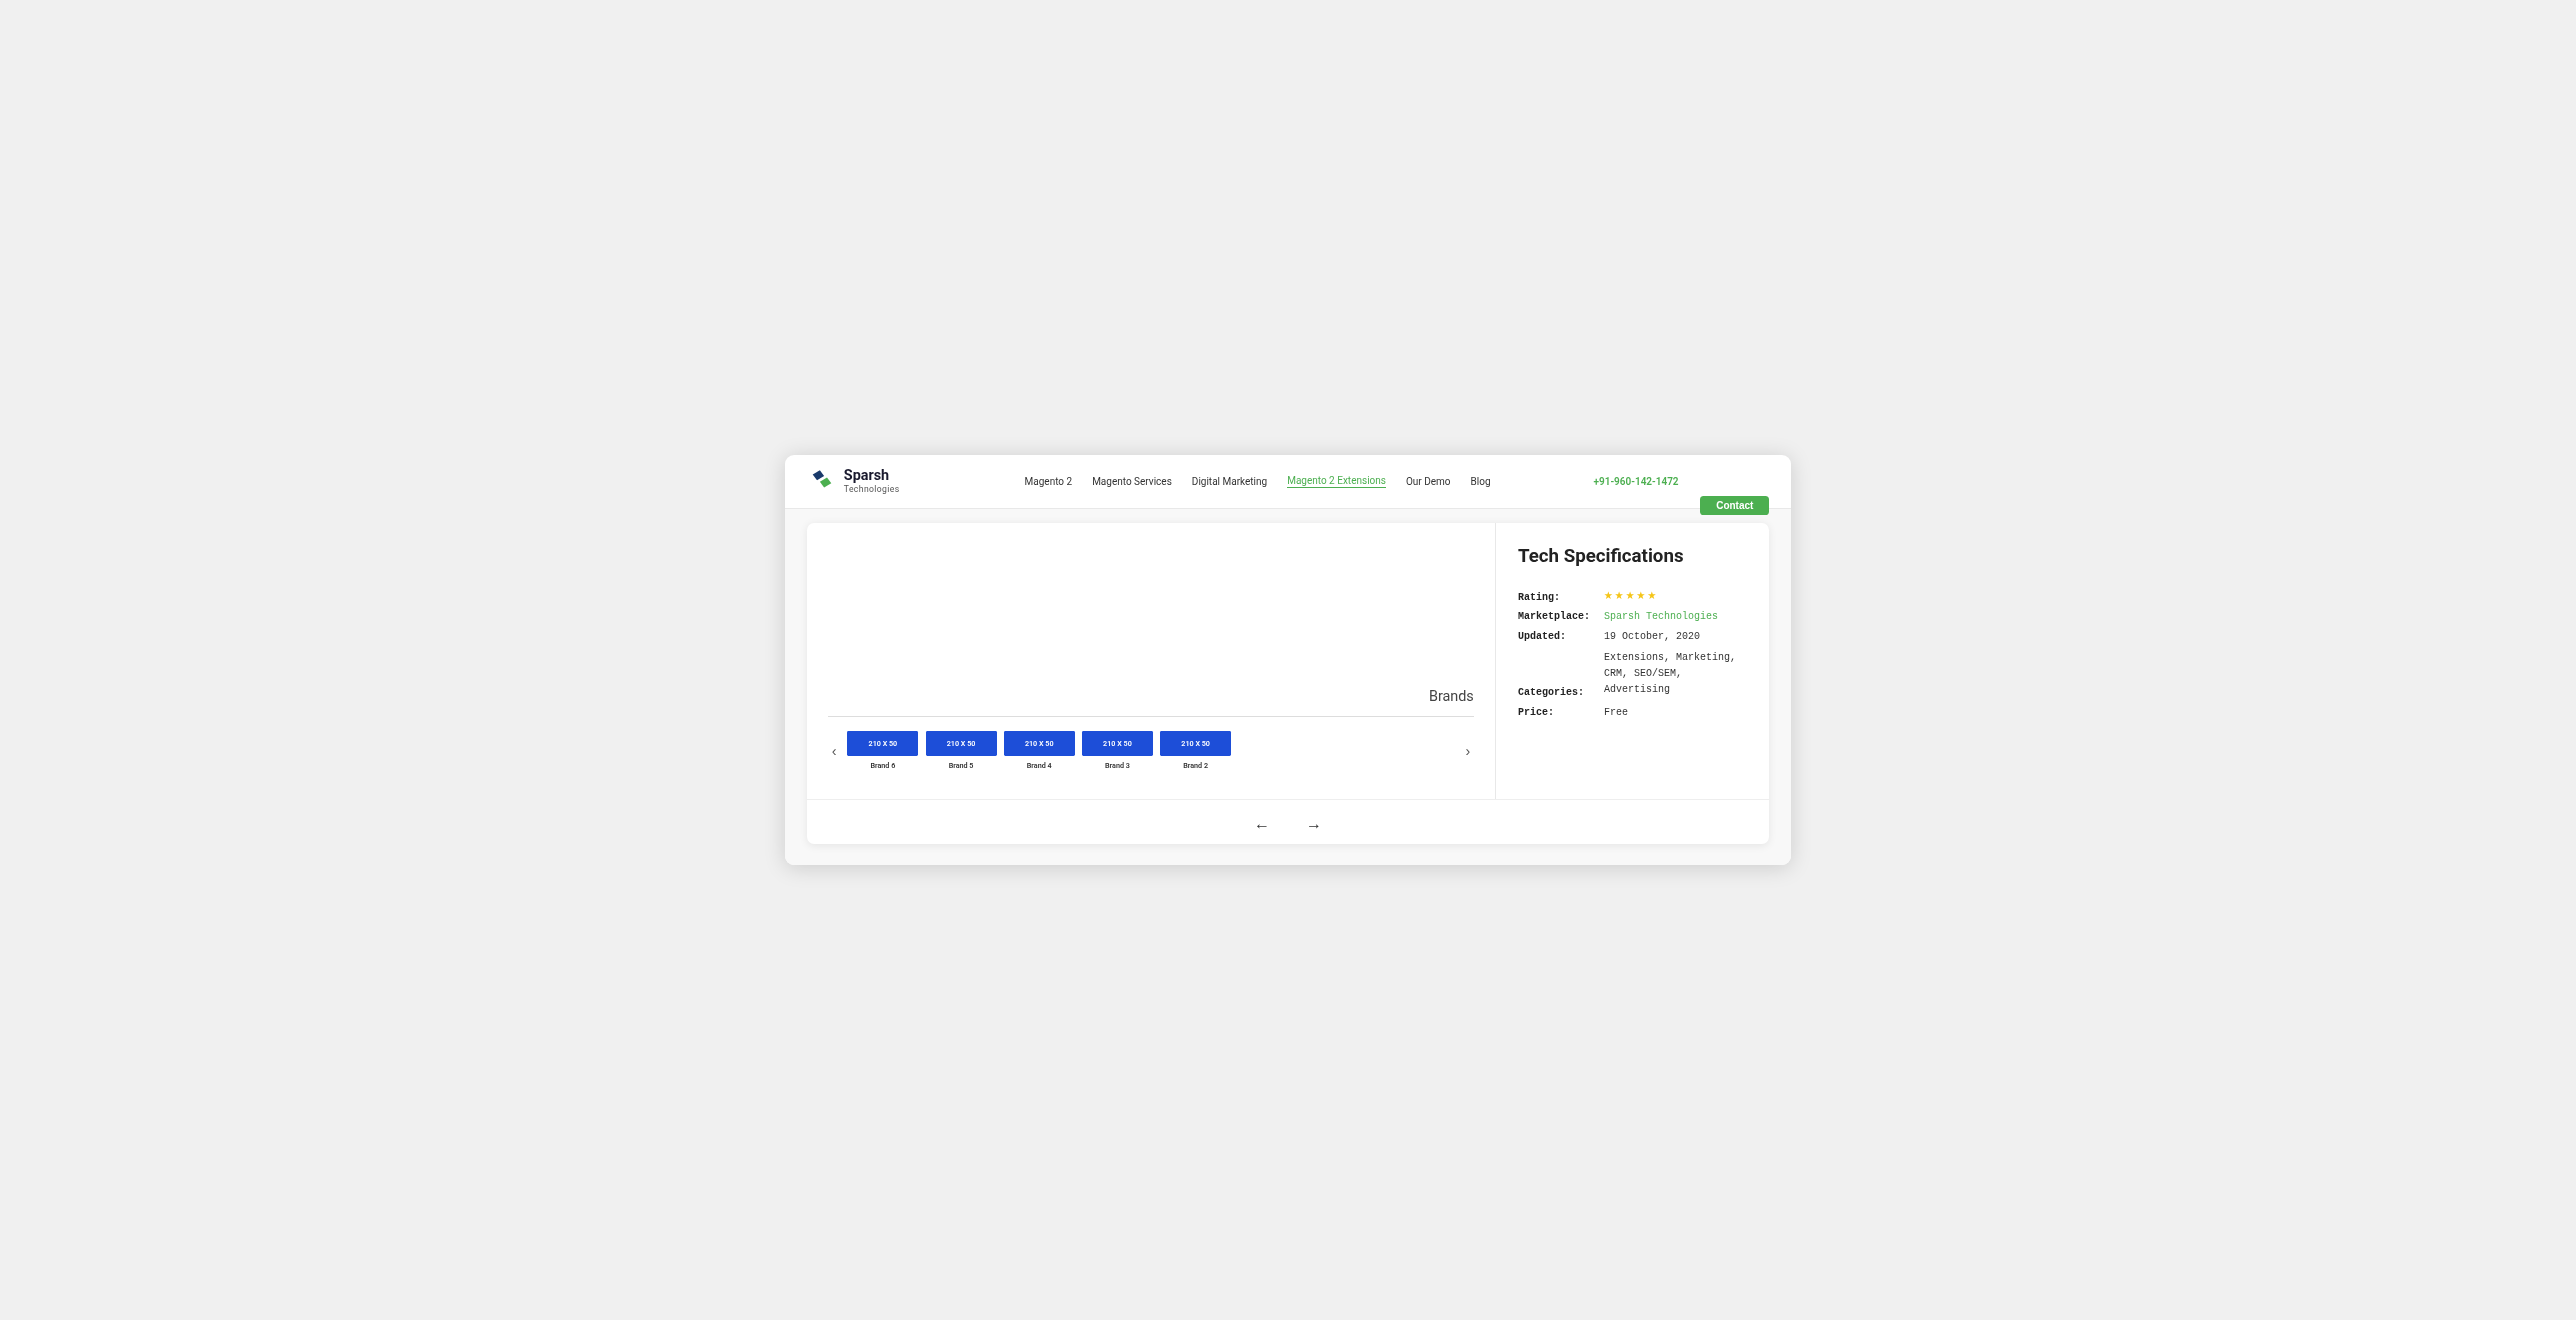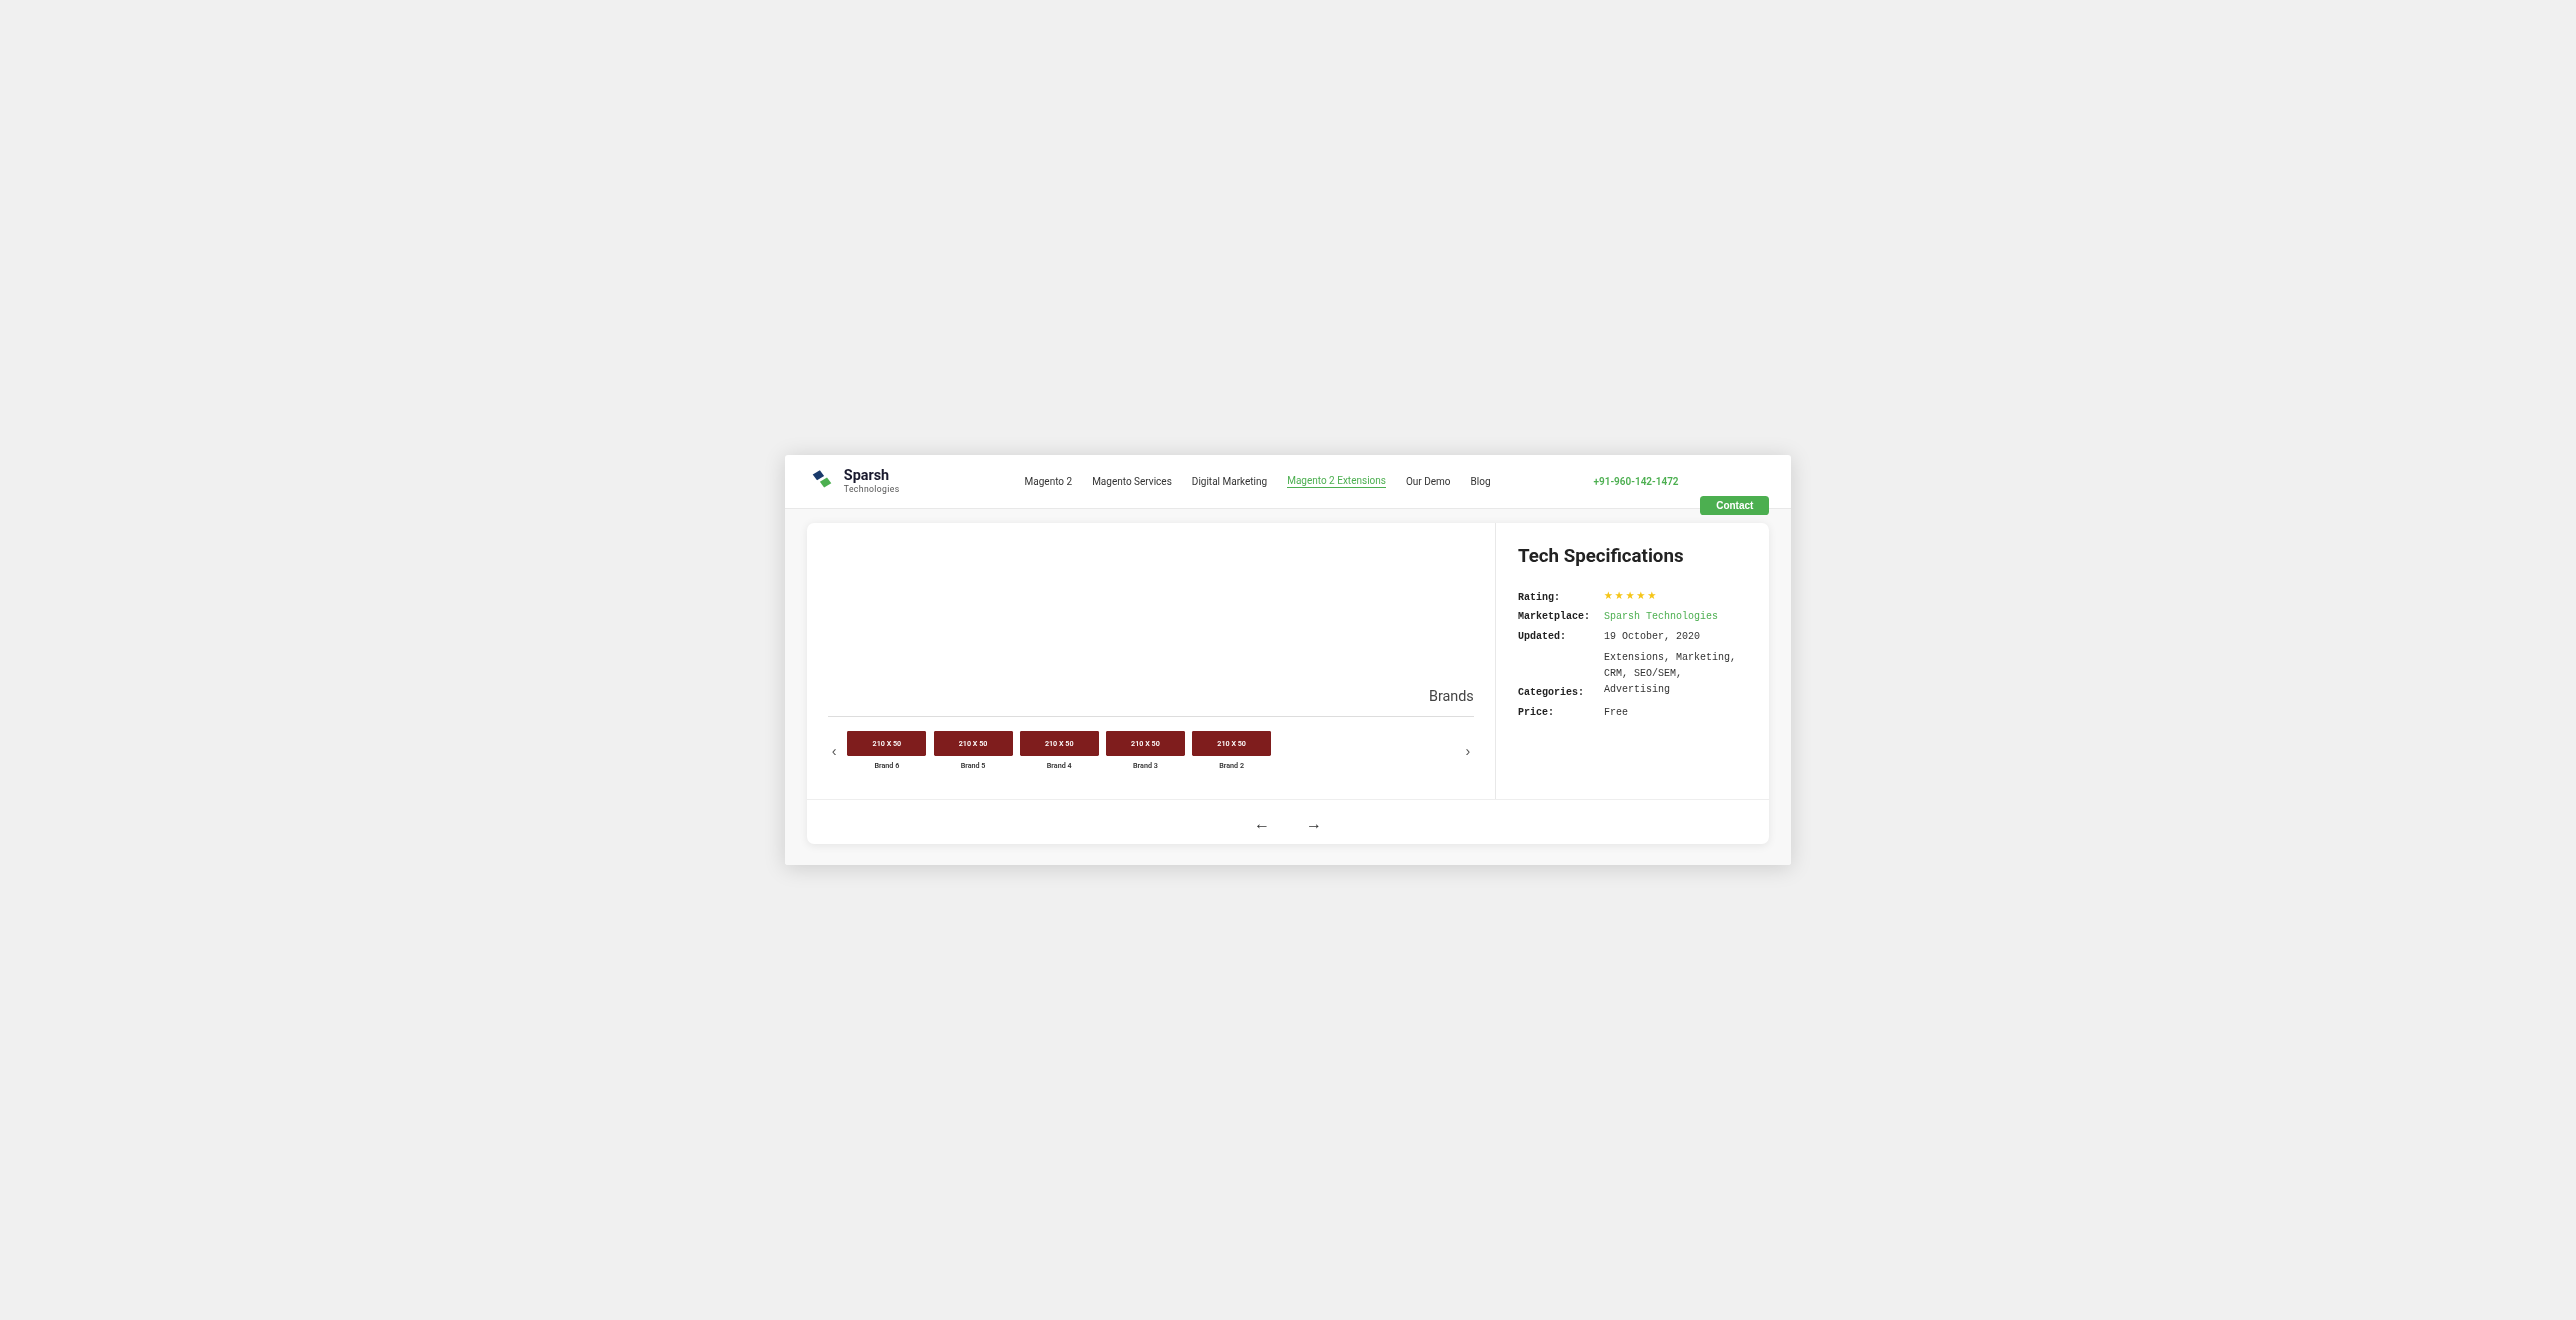--- a/index.html
+++ b/index.html
@@ -8,21 +8,21 @@
       font-family: -apple-system, BlinkMacSystemFont, 'Segoe UI', Roboto, sans-serif;
       min-height: 100vh;
       display: flex;
       align-items: center;
       justify-content: center;
       padding: 14.4px;
     }
 
     .browser-window {
       background: #ffffff;
-      border-radius: 3px;
+      border-radius: 9px;
       box-shadow: 0 2.9px 21.6px rgba(0,0,0,0.15);
       width: 100%;
       max-width: 1006px;
       overflow: hidden;
     }
 
     
     .navbar {
       display: flex;
       align-items: center;
@@ -170,28 +170,28 @@
     }
 
     .brand-item {
       display: flex;
       flex-direction: column;
       align-items: center;
       gap: 4.3px;
     }
 
     .brand-placeholder {
-      background: #7f1d1d;
+      background: #1d4ed8;
       color: #fff;
       font-size: 7.2px;
       font-weight: 600;
       display: flex;
       align-items: center;
       justify-content: center;
-      width: 79px;
+      width: 71px;
       height: 25px;
       border-radius: 1.4px;
     }
 
     .brand-label {
       font-size: 7.2px;
       color: #333;
       font-weight: 600;
     }
 

